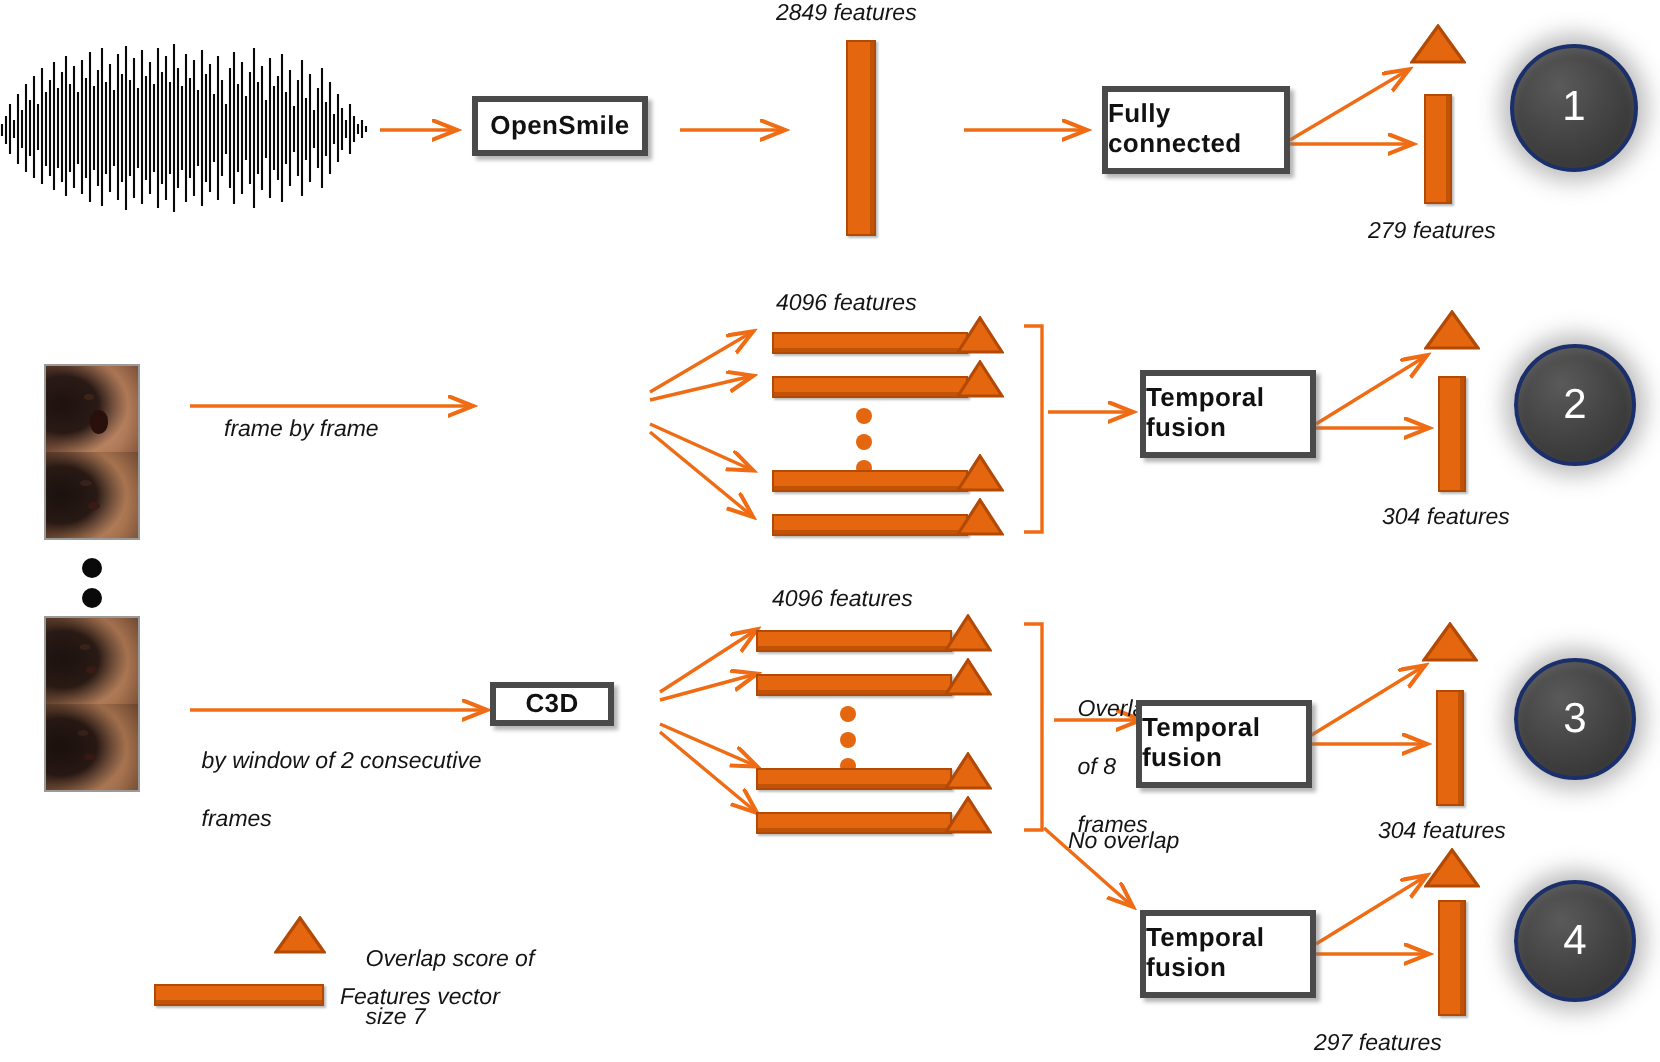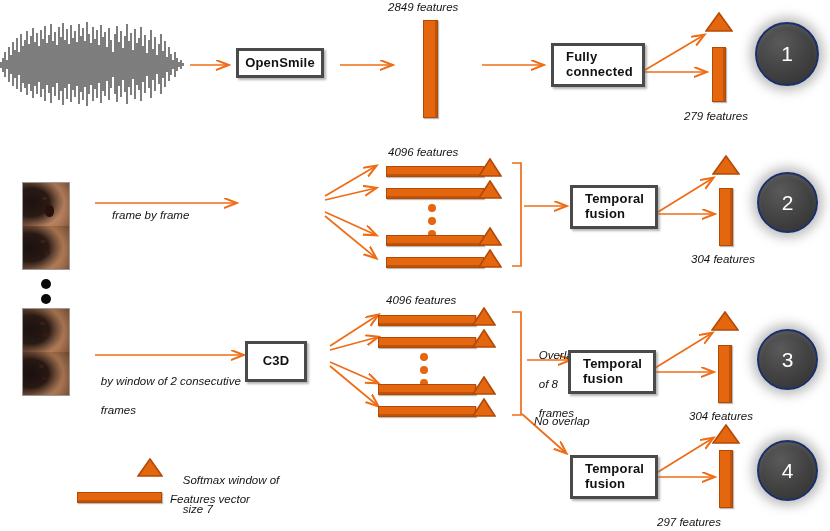--- a/index.html
+++ b/index.html
@@ -13,21 +13,21 @@
   .procbox{
     position:absolute;
     background:#ffffff;
     border:3px solid #4a4a4a;
     box-sizing:border-box;
     box-shadow:2px 2px 2px rgba(120,120,120,.55);
     display:flex;align-items:center;justify-content:center;
     font-size:13px;font-weight:bold;color:#111;
     line-height:1.15;text-align:center;letter-spacing:.2px;
   }
-  .procbox.two{text-align:left;justify-content:flex-start;padding-left:12px;}
+  .procbox.two{text-align:left;justify-content:flex-start;padding-left:0;}
 
   
   .vbar{
     position:absolute;background:#e4660f;
     border:1px solid #b24a05;box-sizing:border-box;
     box-shadow:inset -2px 0 0 rgba(150,60,0,.45), 1px 1px 1px rgba(120,120,120,.5);
   }
   .hbar{
     position:absolute;background:#e4660f;
     border:1px solid #b24a05;box-sizing:border-box;
@@ -341,21 +341,21 @@
       <div style="position:absolute;left:42%;top:57%;width:13%;height:9%;border-radius:50%;background:#371812"></div>
       <div style="position:absolute;left:34%;top:30%;width:12%;height:7%;border-radius:50%;background:#36201a;"></div>
     </div>
   </div>
 
   <div class="lbl" style="left:88px;top:360px;">
     <span>by window of 2 consecutive</span><br>
     <span>frames</span>
   </div>
 
-  <div class="procbox" style="left:245px;top:341px;width:62px;height:41px;">
+  <div class="procbox" style="left:245px;top:341px;width:62px;height:22px;">
     <span>C3D</span>
   </div>
 
   <div class="lbl" style="left:386px;top:293px;">4096 features</div>
 
   <div class="hbar" style="left:378px;top:315px;width:98px;height:11px;"></div>
   <div class="hbar" style="left:378px;top:337px;width:98px;height:11px;"></div>
   <div class="dots orange" style="left:420px;top:353px;">
     <span style="width:8px;height:8px;margin-bottom:5px;"></span>
     <span style="width:8px;height:8px;margin-bottom:5px;"></span>
@@ -429,19 +429,19 @@
   <div class="circle" style="left:757px;top:440px;width:57px;height:57px;">
     <span>4</span>
   </div>
 
   <div class="tri" style="left:137px;top:458px;">
     <svg width="26" height="19" viewBox="0 0 26 19">
         <polygon points="13,1 25,18 1,18" fill="#e4660f" stroke="#b24a05" stroke-width="1.6"></polygon>
       </svg>
   </div>
   <div class="lbl" style="left:170px;top:459px;">
-    <span>Softmax window of</span><br>
+    <span>Overlap score of</span><br>
     <span>size 7</span>
   </div>
   <div class="hbar legendbar" style="left:77px;top:492px;width:85px;height:11px;"></div>
   <div class="lbl" style="left:170px;top:492px;">Features vector</div>
 
 </div>
 
 </body></html>

